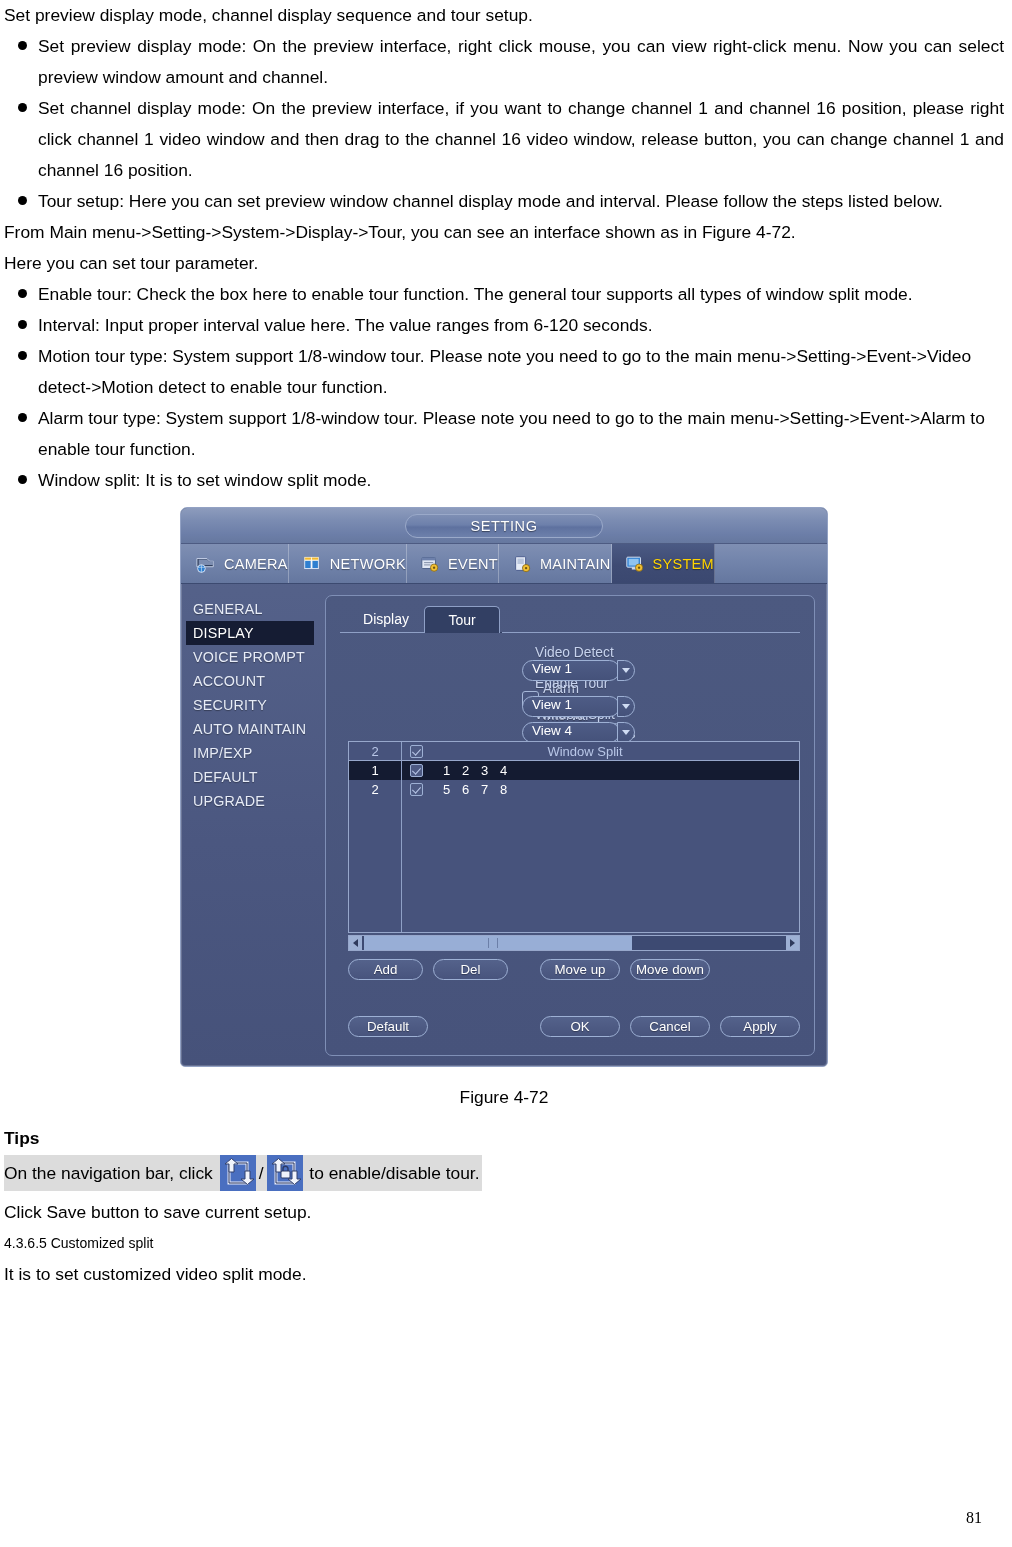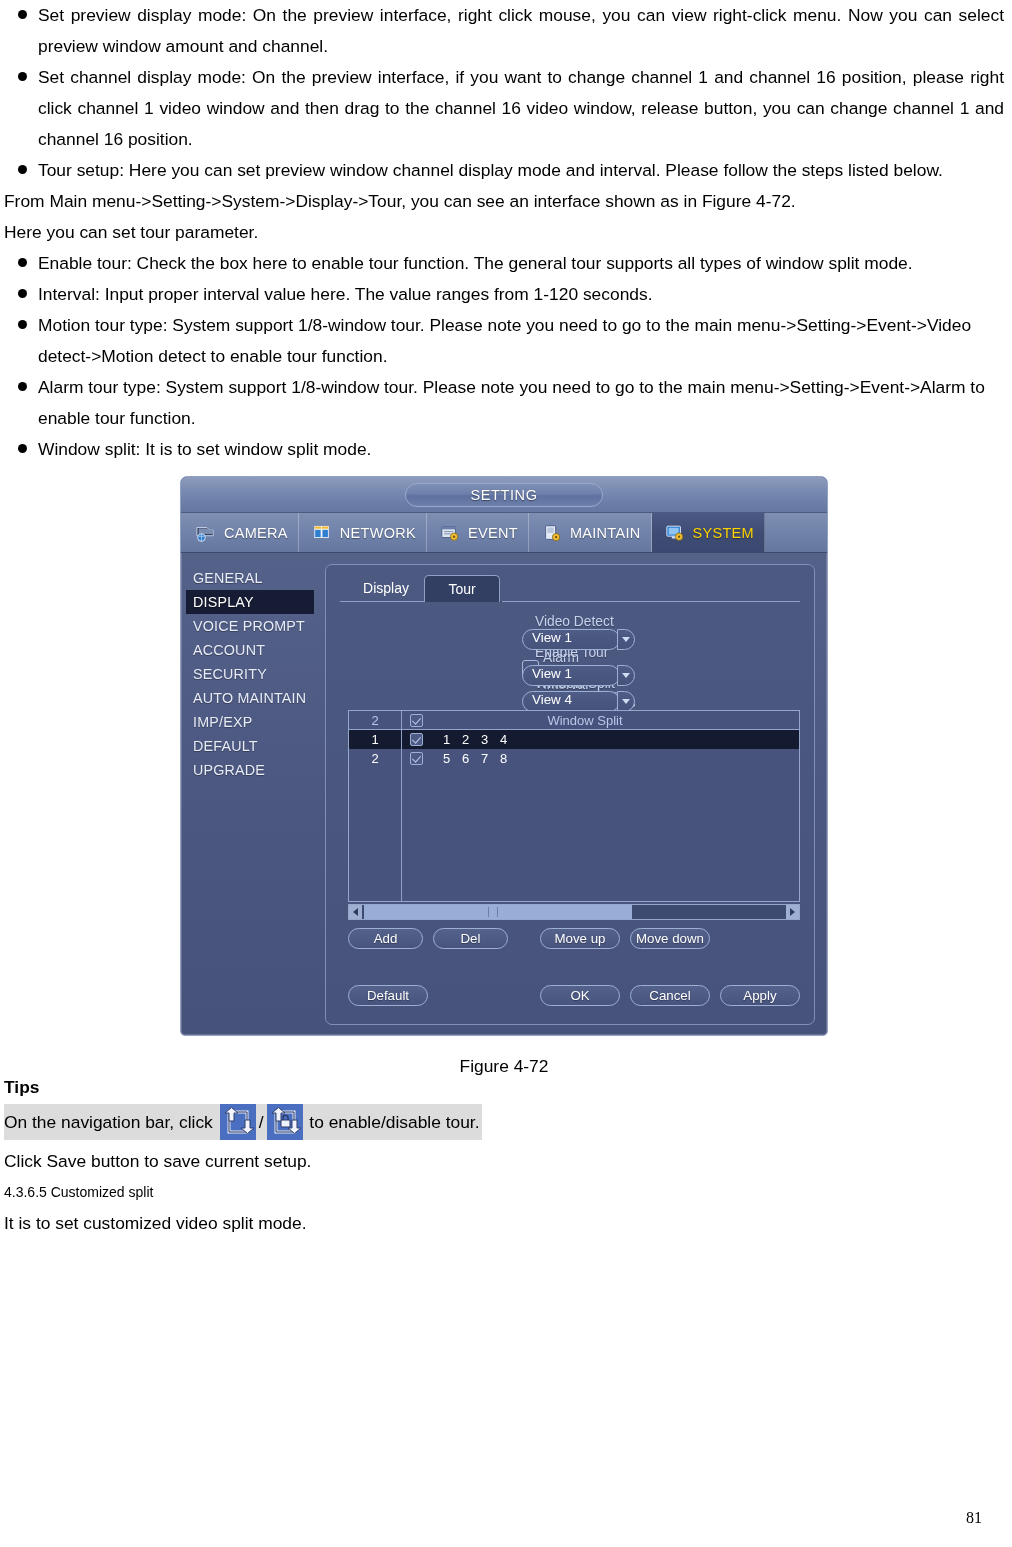--- a/index.html
+++ b/index.html
@@ -93,21 +93,21 @@
     height:40px;
     background:linear-gradient(180deg,#7f8fb3 0%,#7284ab 45%,#65779f 100%);
     display:flex;
     align-items:stretch;
     border-bottom:1px solid #3c4a70;
   }
   .nvr-tab {
     display:flex;
     align-items:center;
     gap:7px;
-    padding:0 10px 0 12px;
+    padding:0 0 0 12px;
     color:#ffffff;
     font-size:14.5px;
     letter-spacing:.3px;
     border-right:1px solid rgba(255,255,255,.28);
     text-shadow:0 1px 1px rgba(0,0,0,.4);
     position:relative;
     white-space:nowrap;
   }
   .nvr-tab:first-child { padding-left:14px; }
   .nvr-tab.active {
@@ -376,21 +376,21 @@
   .bottom-right .btn:last-child { margin-right:0; }
 
   
   .fig-cap {
     text-align:center;
     font-size:17.4px;
     margin-top:20px;
   }
 
   
-  .tips-label { font-size:17.4px; font-weight:bold; }
+  .tips-label { font-size:17.4px; font-weight:bold; margin-top:20px; }
   .tips-line {
     display:inline-flex;
     align-items:center;
     background:#dcdcdc;
     font-size:17.4px;
     line-height:31px;
     margin-top:6px;
     padding-right:2px;
   }
   .tour-ico {
@@ -408,20 +408,21 @@
     bottom:20px;
     font-family:"Liberation Serif", serif;
     font-size:16px;
   }
 </style>
 </head>
 <body>
 
 <div class="doc">
 
+  <p class="para nojust">Set preview display mode, channel display sequence and tour setup.</p>
 
   <div class="bullet-row">
     <div class="bullet-dot"><span></span></div>
     <div class="bullet-text just">Set preview display mode: On the preview interface, right click mouse, you can view right-click menu. Now you can select preview window amount and channel.</div>
   </div>
 
   <div class="bullet-row">
     <div class="bullet-dot"><span></span></div>
     <div class="bullet-text just">Set channel display mode: On the preview interface, if you want to change channel 1 and channel 16 position, please right click channel 1 video window and then drag to the channel 16 video window, release button, you can change channel 1 and channel 16 position.</div>
   </div>
@@ -433,21 +434,21 @@
 
   <p class="para nojust">From Main menu-&gt;Setting-&gt;System-&gt;Display-&gt;Tour, you can see an interface shown as in Figure 4-72.</p>
   <p class="para nojust">Here you can set tour parameter.</p>
 
   <div class="bullet-row">
     <div class="bullet-dot"><span></span></div>
     <div class="bullet-text">Enable tour: Check the box here to enable tour function. The general tour supports all types of window split mode.</div>
   </div>
   <div class="bullet-row">
     <div class="bullet-dot"><span></span></div>
-    <div class="bullet-text">Interval: Input proper interval value here. The value ranges from 1-120 seconds.</div>
+    <div class="bullet-text">Interval: Input proper interval value here. The value ranges from 6-120 seconds.</div>
   </div>
   <div class="bullet-row">
     <div class="bullet-dot"><span></span></div>
     <div class="bullet-text">Motion tour type: System support 1/8-window tour. Please note you need to go to the main menu-&gt;Setting-&gt;Event-&gt;Video detect-&gt;Motion detect to enable tour function.</div>
   </div>
   <div class="bullet-row">
     <div class="bullet-dot"><span></span></div>
     <div class="bullet-text">Alarm tour type: System support 1/8-window tour. Please note you need to go to the main menu-&gt;Setting-&gt;Event-&gt;Alarm to enable tour function.</div>
   </div>
   <div class="bullet-row">

